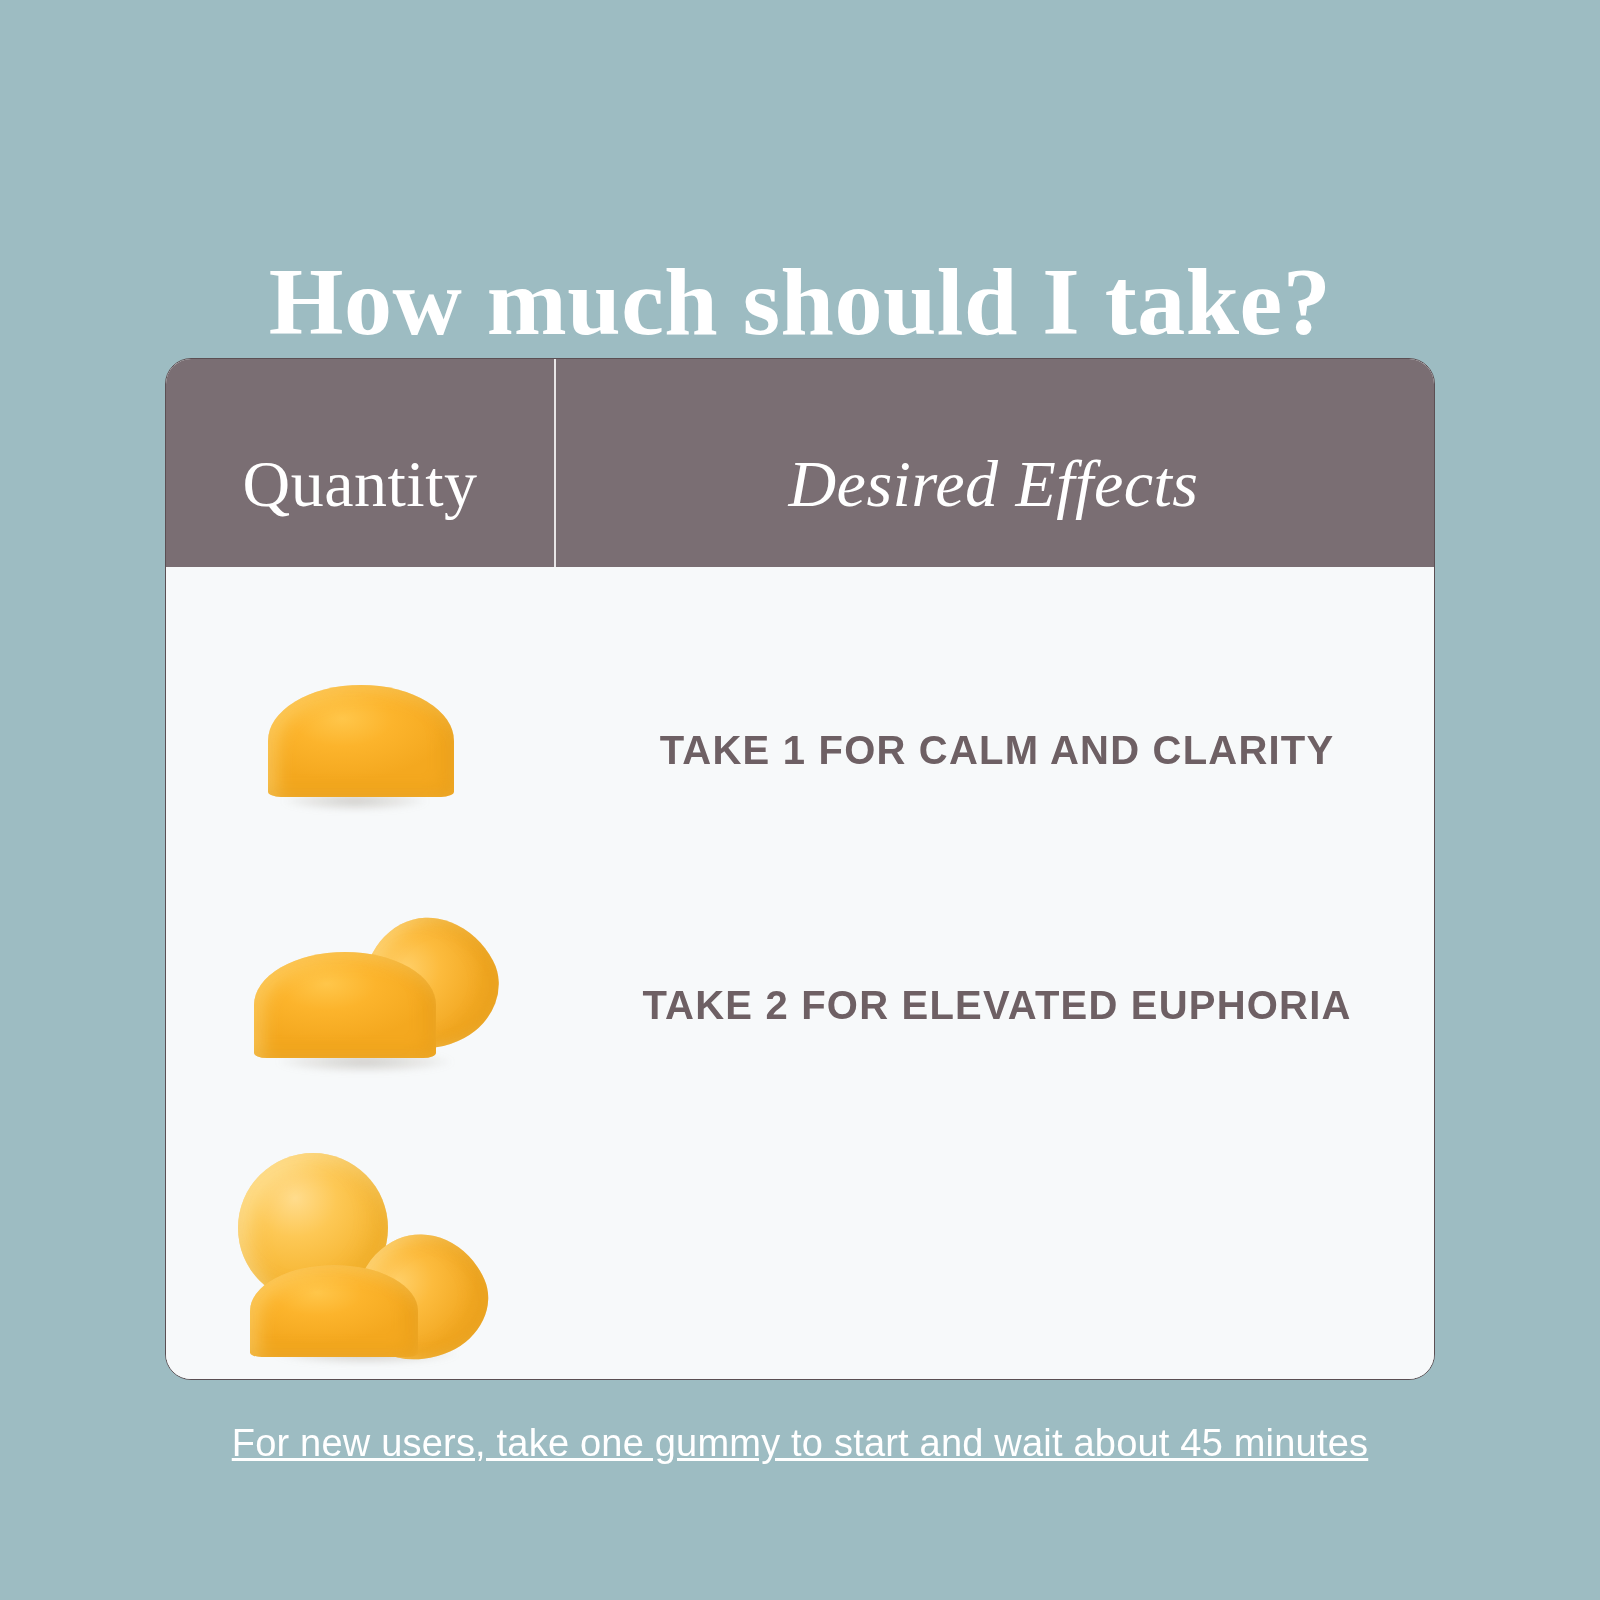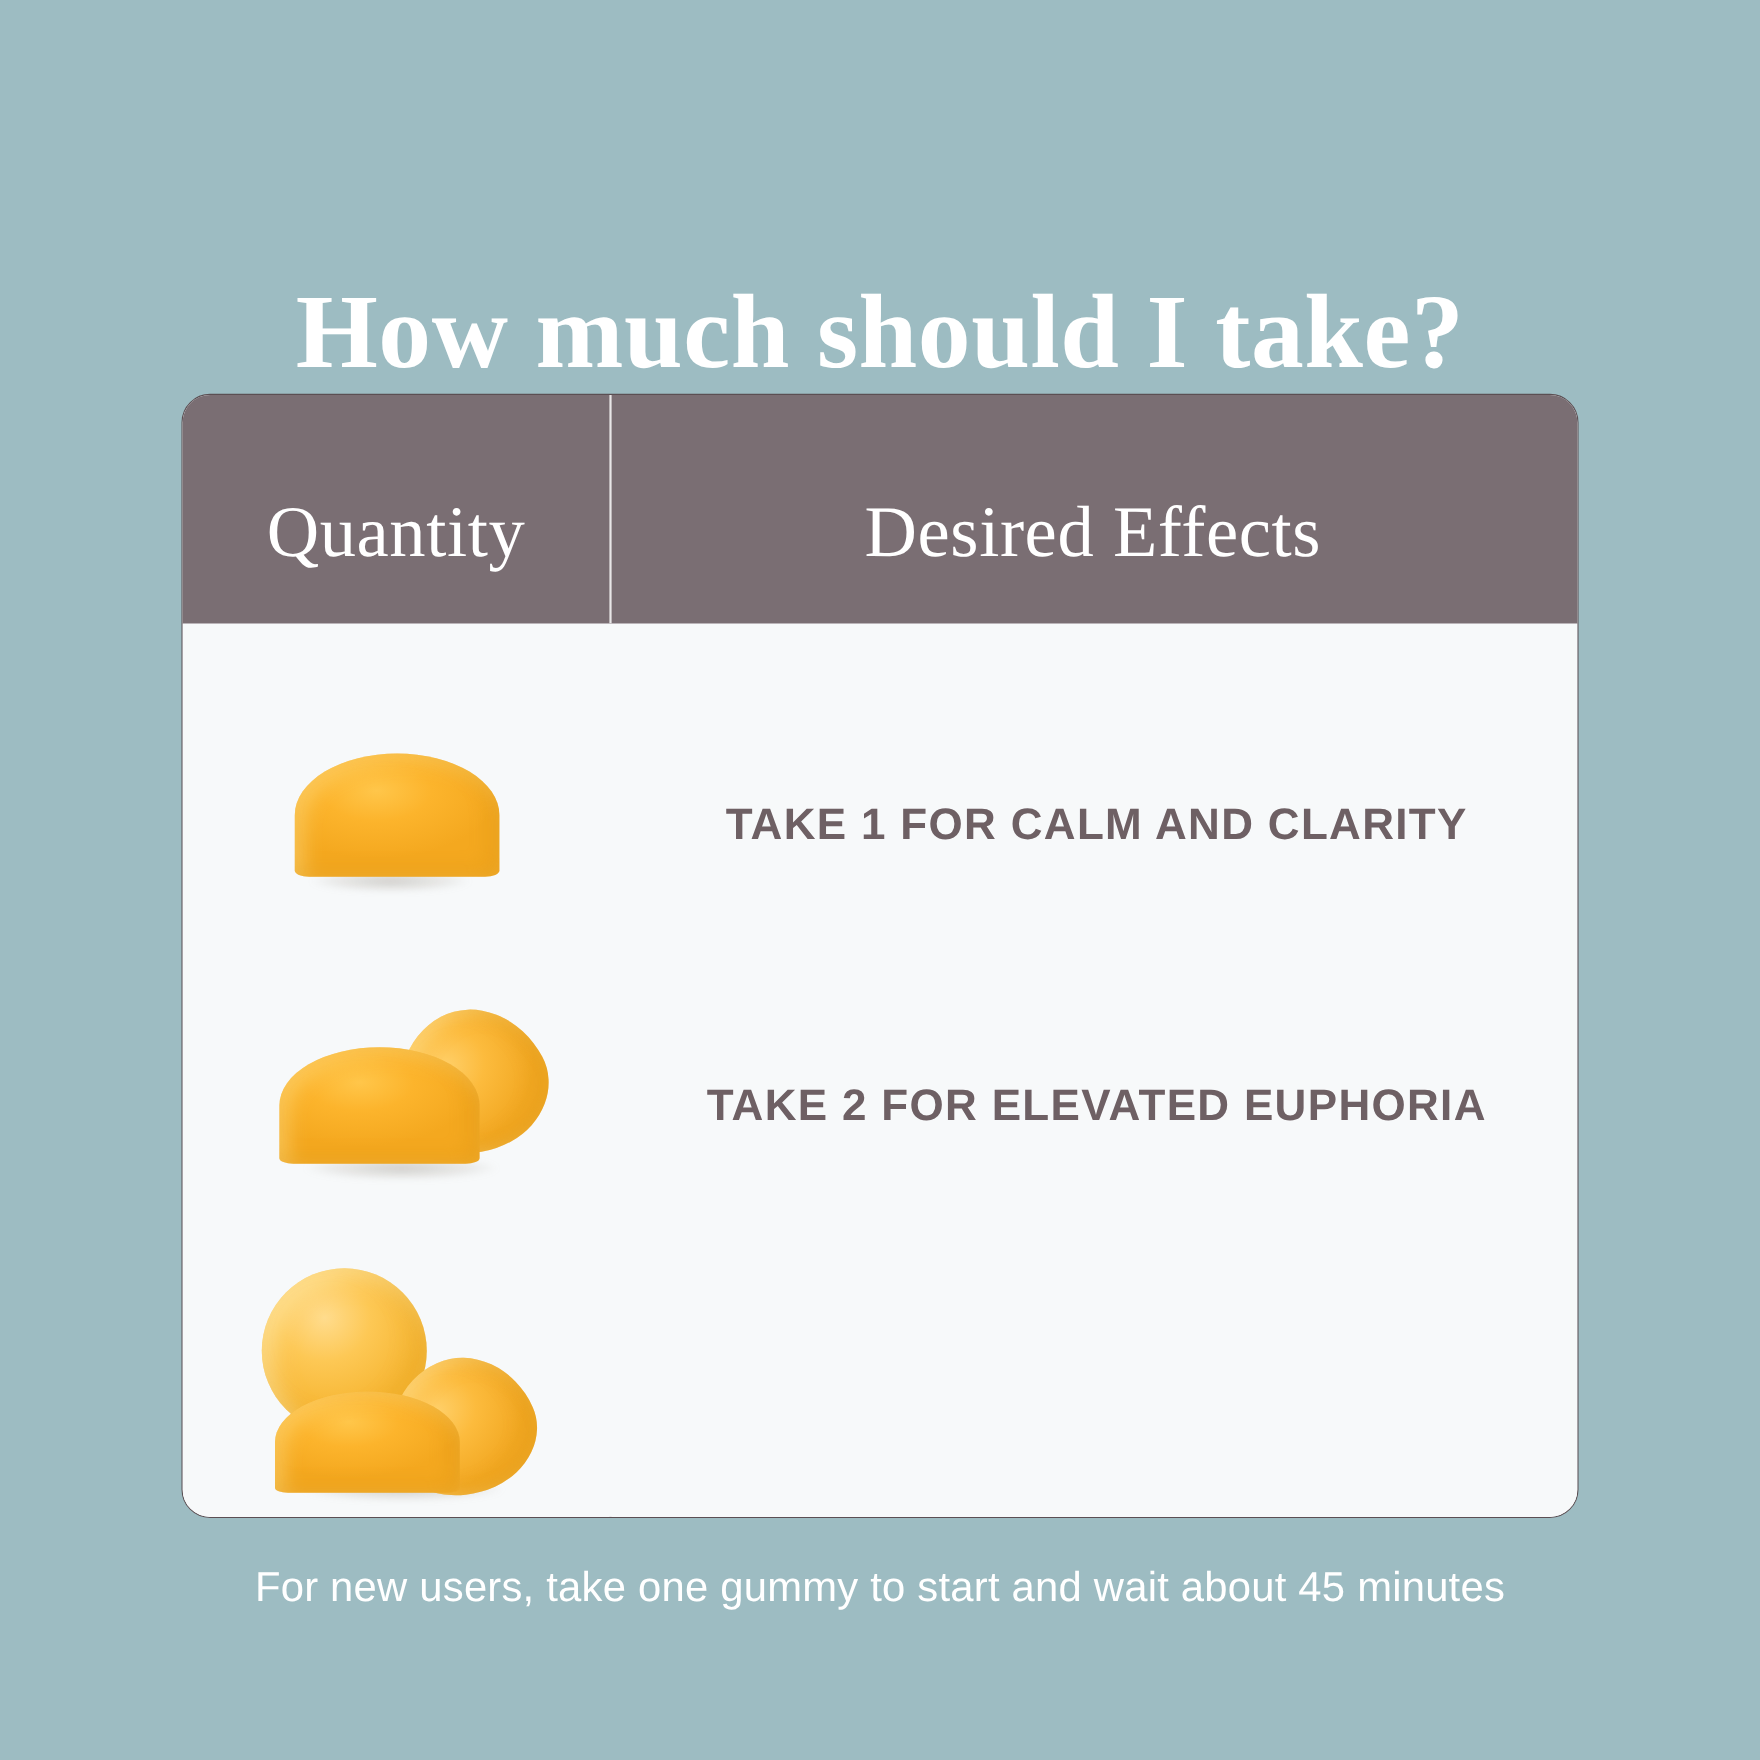--- a/index.html
+++ b/index.html
@@ -63,21 +63,21 @@
 
   .header-cell {
     display: flex;
     align-items: center;
     justify-content: center;
     height: 100%;
     box-sizing: border-box;
     padding-top: 42px;
   }
   .header-cell.qty { width: 388px; }
-  .header-cell.eff { width: 879px; }
+  .header-cell.eff { width: 879px; font-style: italic; }
 
   .header-text {
     font-family: "Liberation Serif", "DejaVu Serif", serif;
     font-size: 66px;
     line-height: 74px;
     color: #ffffff;
     font-weight: 400;
     letter-spacing: 0.5px;
     white-space: nowrap;
   }
@@ -201,20 +201,21 @@
     position: absolute;
     left: 150px;
     top: 1418px;
     width: 1300px;
     text-align: center;
     color: #ffffff;
     font-family: "Liberation Sans", sans-serif;
     font-size: 38px;
     line-height: 50px;
     letter-spacing: 0.2px;
+    text-decoration: underline;
   }
   .footer .line { display: block; }
 </style>
 </head>
 <body>
 
 <div class="page">
 
   <h1 class="page-title">How much should I take?</h1>
 

